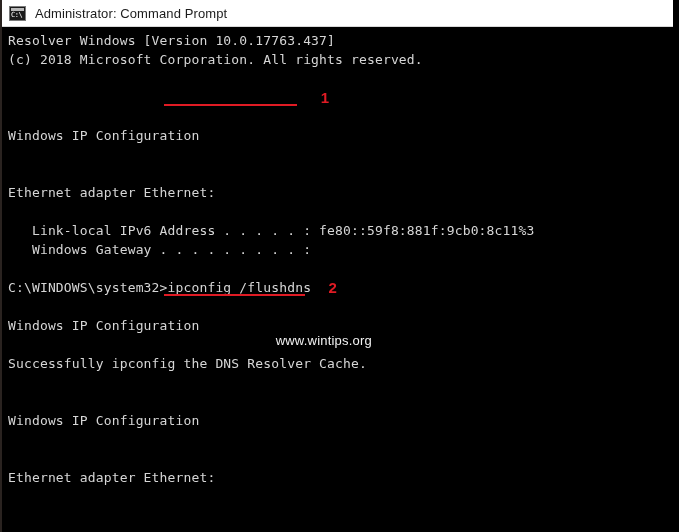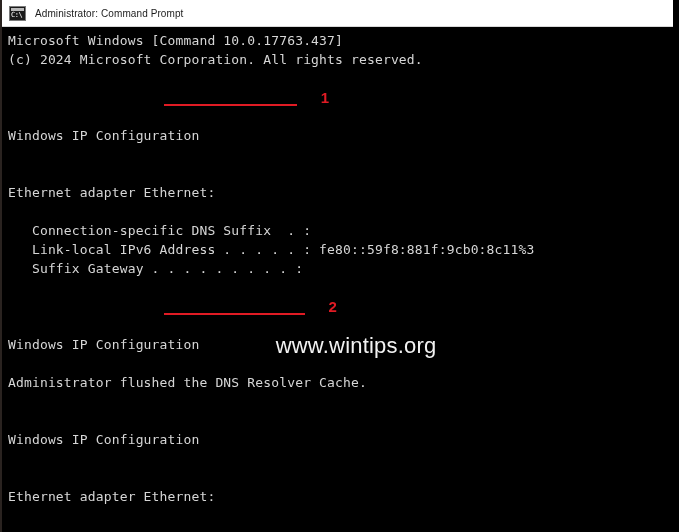--- a/index.html
+++ b/index.html
@@ -70,21 +70,21 @@
     left: 1px;
     top: 4px;
     font-family: "DejaVu Sans Mono", monospace;
     font-size: 7px;
     line-height: 9px;
     color: #ffffff;
     letter-spacing: -0.5px;
   }
   .title-text {
     font-family: "Liberation Sans", sans-serif;
-    font-size: 10px;
+    font-size: 13px;
     color: #1c1c1c;
     white-space: nowrap;
     letter-spacing: 0.1px;
   }
 
   
   .console {
     position: relative;
     background: #000000;
     height: 505px;
@@ -120,21 +120,21 @@
     font-size: 15px;
     line-height: 19px;
     color: #e01b24;
     top: 0;
   }
 
   
   .watermark {
     position: absolute;
     font-family: "Liberation Sans", sans-serif;
-    font-size: 22px;
+    font-size: 13px;
     color: #f2f2f2;
     white-space: nowrap;
     letter-spacing: 0.2px;
   }
 </style>
 </head>
 <body>
 
 <div id="screen">
 
@@ -142,39 +142,38 @@
 
     <div class="titlebar">
       <div class="title-icon">
         <span class="glyph">C:\</span>
       </div>
       <div class="title-text">Administrator: Command Prompt</div>
     </div>
 
     <div class="console" id="console-body">
       <div class="watermark" style="left: 273.7px; top: 306px;">www.wintips.org</div>
-    <div class="line"><span>Microsoft Windows [Command 10.0.17763.437]</span></div>
-        <div class="line"><span>(c) 2024 Microsoft Corporation. All rights reserved.</span></div>
+    <div class="line"><span>Resolver Windows [Version 10.0.17763.437]</span></div>
+        <div class="line"><span>(c) 2018 Microsoft Corporation. All rights reserved.</span></div>
         <div class="line blank"><span> </span></div>
         <div class="line"><span class="cmd-underline" style="left: 156.4px; width: 132.94px;"></span><span class="cmd-number" style="left: 312.8px;">1</span></div>
         <div class="line blank"><span> </span></div>
         <div class="line"><span>Windows IP Configuration</span></div>
         <div class="line blank"><span> </span></div>
         <div class="line blank"><span> </span></div>
         <div class="line"><span>Ethernet adapter Ethernet:</span></div>
         <div class="line blank"><span> </span></div>
-        <div class="line"><span>   Connection-specific DNS Suffix  . :</span></div>
         <div class="line"><span>   Link-local IPv6 Address . . . . . : fe80::59f8:881f:9cb0:8c11%3</span></div>
-        <div class="line"><span>   Suffix Gateway . . . . . . . . . :</span></div>
+        <div class="line"><span>   Windows Gateway . . . . . . . . . :</span></div>
         <div class="line blank"><span> </span></div>
-        <div class="line"><span class="cmd-underline" style="left: 156.4px; width: 140.76px;"></span><span class="cmd-number" style="left: 320.62px;">2</span></div>
+        <div class="line"><span>C:\WINDOWS\system32&gt;ipconfig /flushdns</span><span class="cmd-underline" style="left: 156.4px; width: 140.76px;"></span><span class="cmd-number" style="left: 320.62px;">2</span></div>
         <div class="line blank"><span> </span></div>
         <div class="line"><span>Windows IP Configuration</span></div>
         <div class="line blank"><span> </span></div>
-        <div class="line"><span>Administrator flushed the DNS Resolver Cache.</span></div>
+        <div class="line"><span>Successfully ipconfig the DNS Resolver Cache.</span></div>
         <div class="line blank"><span> </span></div>
         <div class="line blank"><span> </span></div>
         <div class="line"><span>Windows IP Configuration</span></div>
         <div class="line blank"><span> </span></div>
         <div class="line blank"><span> </span></div>
         <div class="line"><span>Ethernet adapter Ethernet:</span></div>
         <div class="line blank"><span> </span></div>
       </div>
 
   </div>

